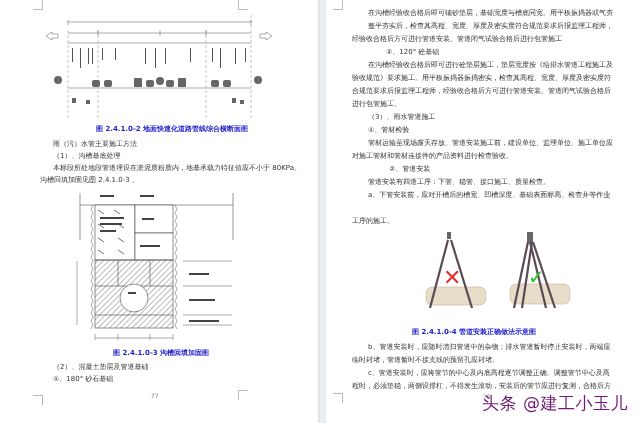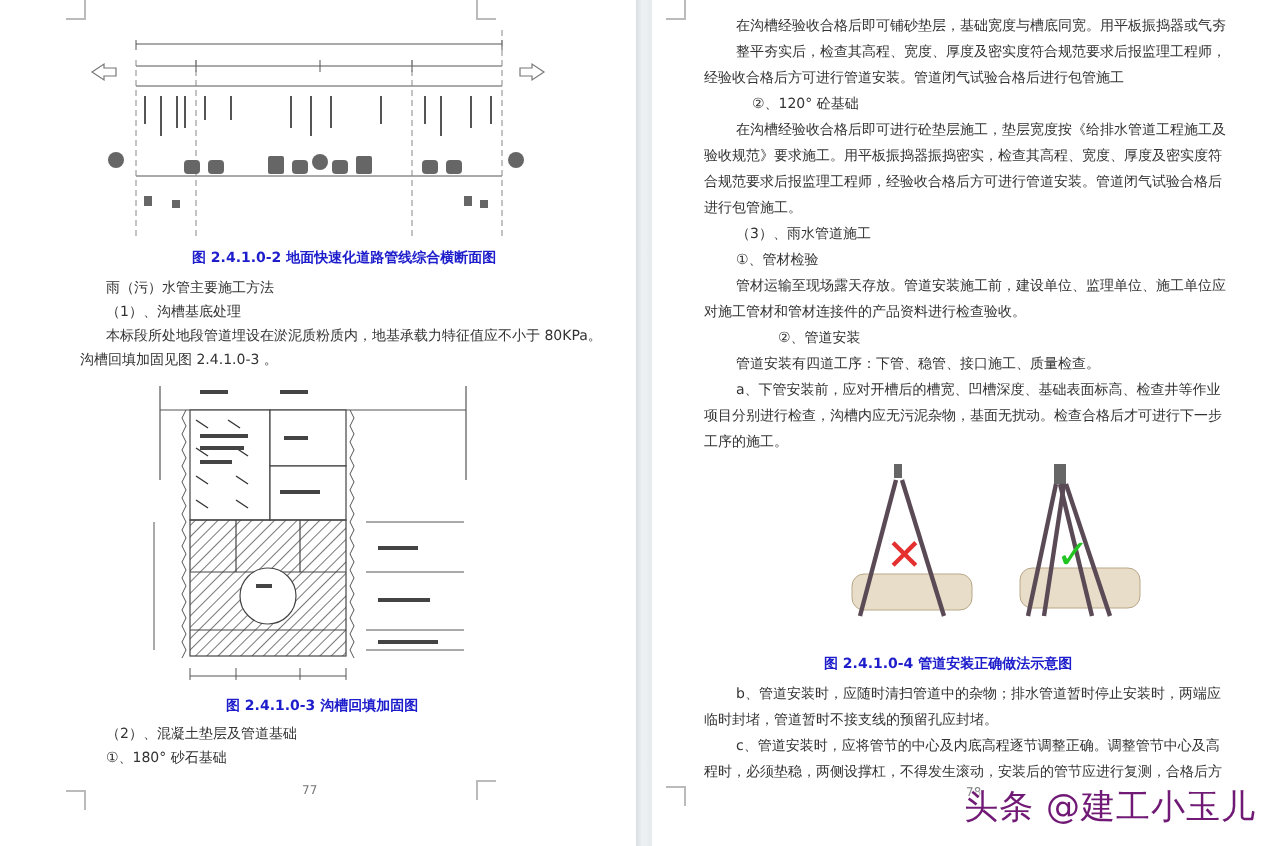--- a/index.html
+++ b/index.html
@@ -154,33 +154,32 @@
 </div>
 
 <div class="gutter"></div>
 
 <div class="page" id="page-right">
   <div class="corner" style="left:7px;top:0;border-right-width:1px;border-bottom-width:1px;"></div>
 
   <div class="txt" style="left:42px;top:9px;">在沟槽经验收合格后即可铺砂垫层，基础宽度与槽底同宽。用平板振捣器或气夯</div>
   <div class="txt" style="left:42px;top:22px;">整平夯实后，检查其高程、宽度、厚度及密实度符合规范要求后报监理工程师，</div>
   <div class="txt" style="left:26px;top:35px;">经验收合格后方可进行管道安装。管道闭气试验合格后进行包管施工</div>
-  <div class="txt" style="left:50px;top:48px;">②、120° 砼基础</div>
+  <div class="txt" style="left:60px;top:48px;">②、120° 砼基础</div>
   <div class="txt" style="left:42px;top:61px;">在沟槽经验收合格后即可进行砼垫层施工，垫层宽度按《给排水管道工程施工及</div>
   <div class="txt" style="left:26px;top:74px;">验收规范》要求施工。用平板振捣器振捣密实，检查其高程、宽度、厚度及密实度符</div>
   <div class="txt" style="left:26px;top:87px;">合规范要求后报监理工程师，经验收合格后方可进行管道安装。管道闭气试验合格后</div>
   <div class="txt" style="left:26px;top:100px;">进行包管施工。</div>
   <div class="txt" style="left:42px;top:113px;">（3）、雨水管道施工</div>
   <div class="txt" style="left:42px;top:126px;">①、管材检验</div>
   <div class="txt" style="left:42px;top:139px;">管材运输至现场露天存放。管道安装施工前，建设单位、监理单位、施工单位应</div>
   <div class="txt" style="left:26px;top:152px;">对施工管材和管材连接件的产品资料进行检查验收。</div>
   <div class="txt" style="left:42px;top:165px;margin-left:21px;">②、管道安装</div>
   <div class="txt" style="left:42px;top:178px;">管道安装有四道工序：下管、稳管、接口施工、质量检查。</div>
   <div class="txt" style="left:42px;top:191px;">a、下管安装前，应对开槽后的槽宽、凹槽深度、基础表面标高、检查井等作业</div>
-  <div class="txt" style="left:26px;top:204px;">项目分别进行检查，沟槽内应无污泥杂物，基面无扰动。检查合格后才可进行下一步</div>
   <div class="txt" style="left:26px;top:217px;">工序的施工。</div>
 
   <svg style="left:90px;top:232px;" width="160" height="92" viewBox="0 0 160 92">
 
     <rect x="10" y="55" width="60" height="18" rx="6" fill="#e8ddc8" stroke="#b9a888" stroke-width="0.5"></rect>
     <rect x="31" y="0" width="4" height="7" fill="#666"></rect>
     <line x1="32" y1="8" x2="14" y2="76" stroke="#5a4a55" stroke-width="2.2"></line>
     <line x1="35" y1="8" x2="56" y2="76" stroke="#5a4a55" stroke-width="2.2"></line>
     <text x="27" y="53" font-size="22" fill="#e53030" font-family="DejaVu Sans, sans-serif">✕</text>
 

